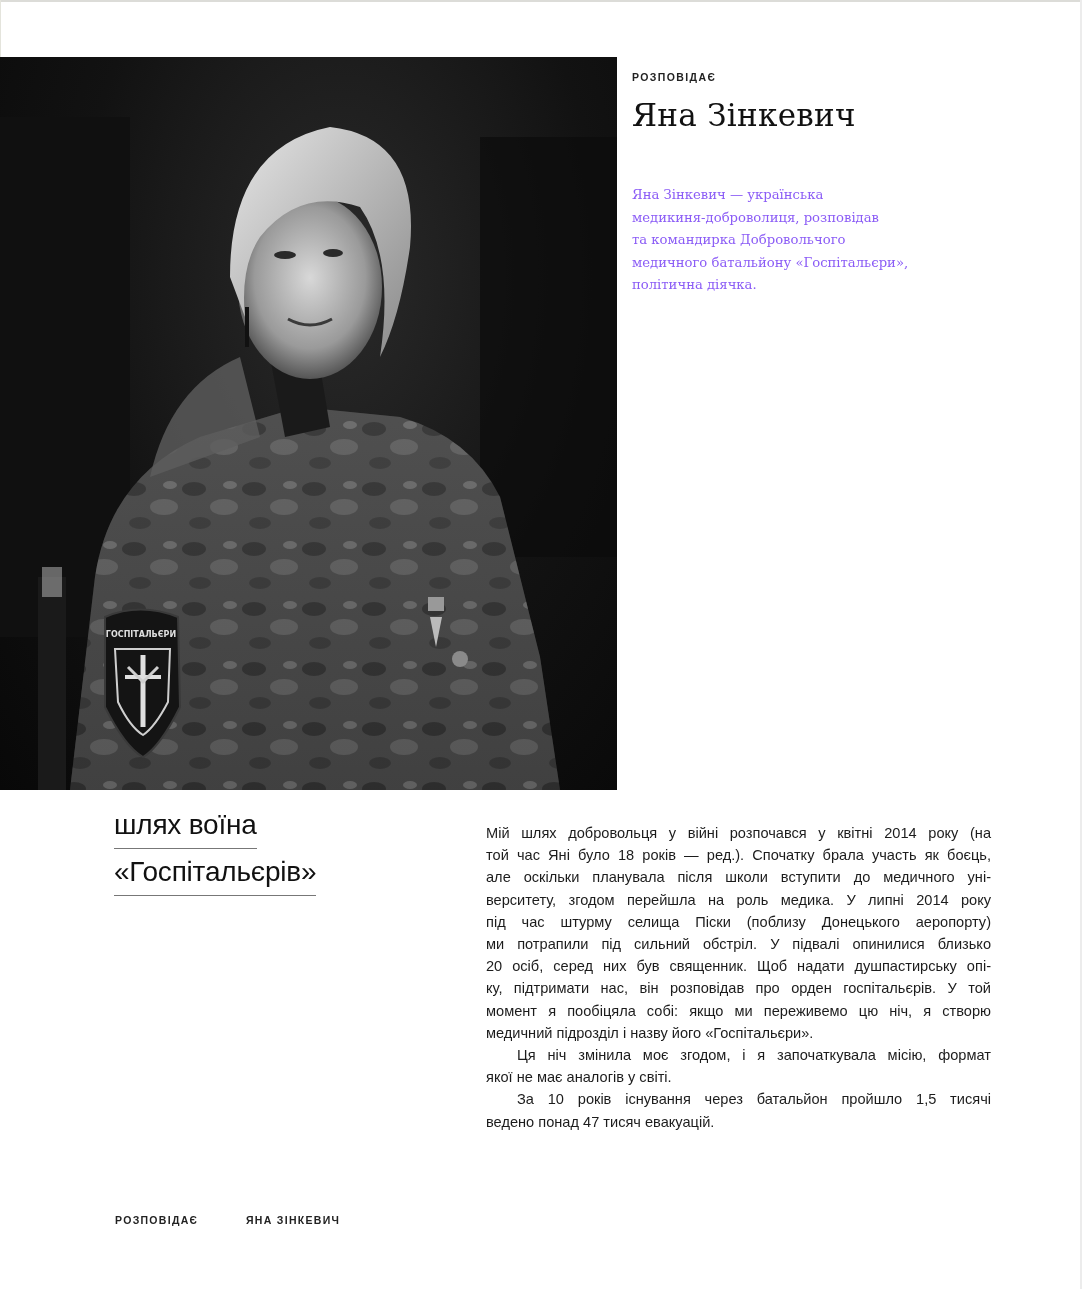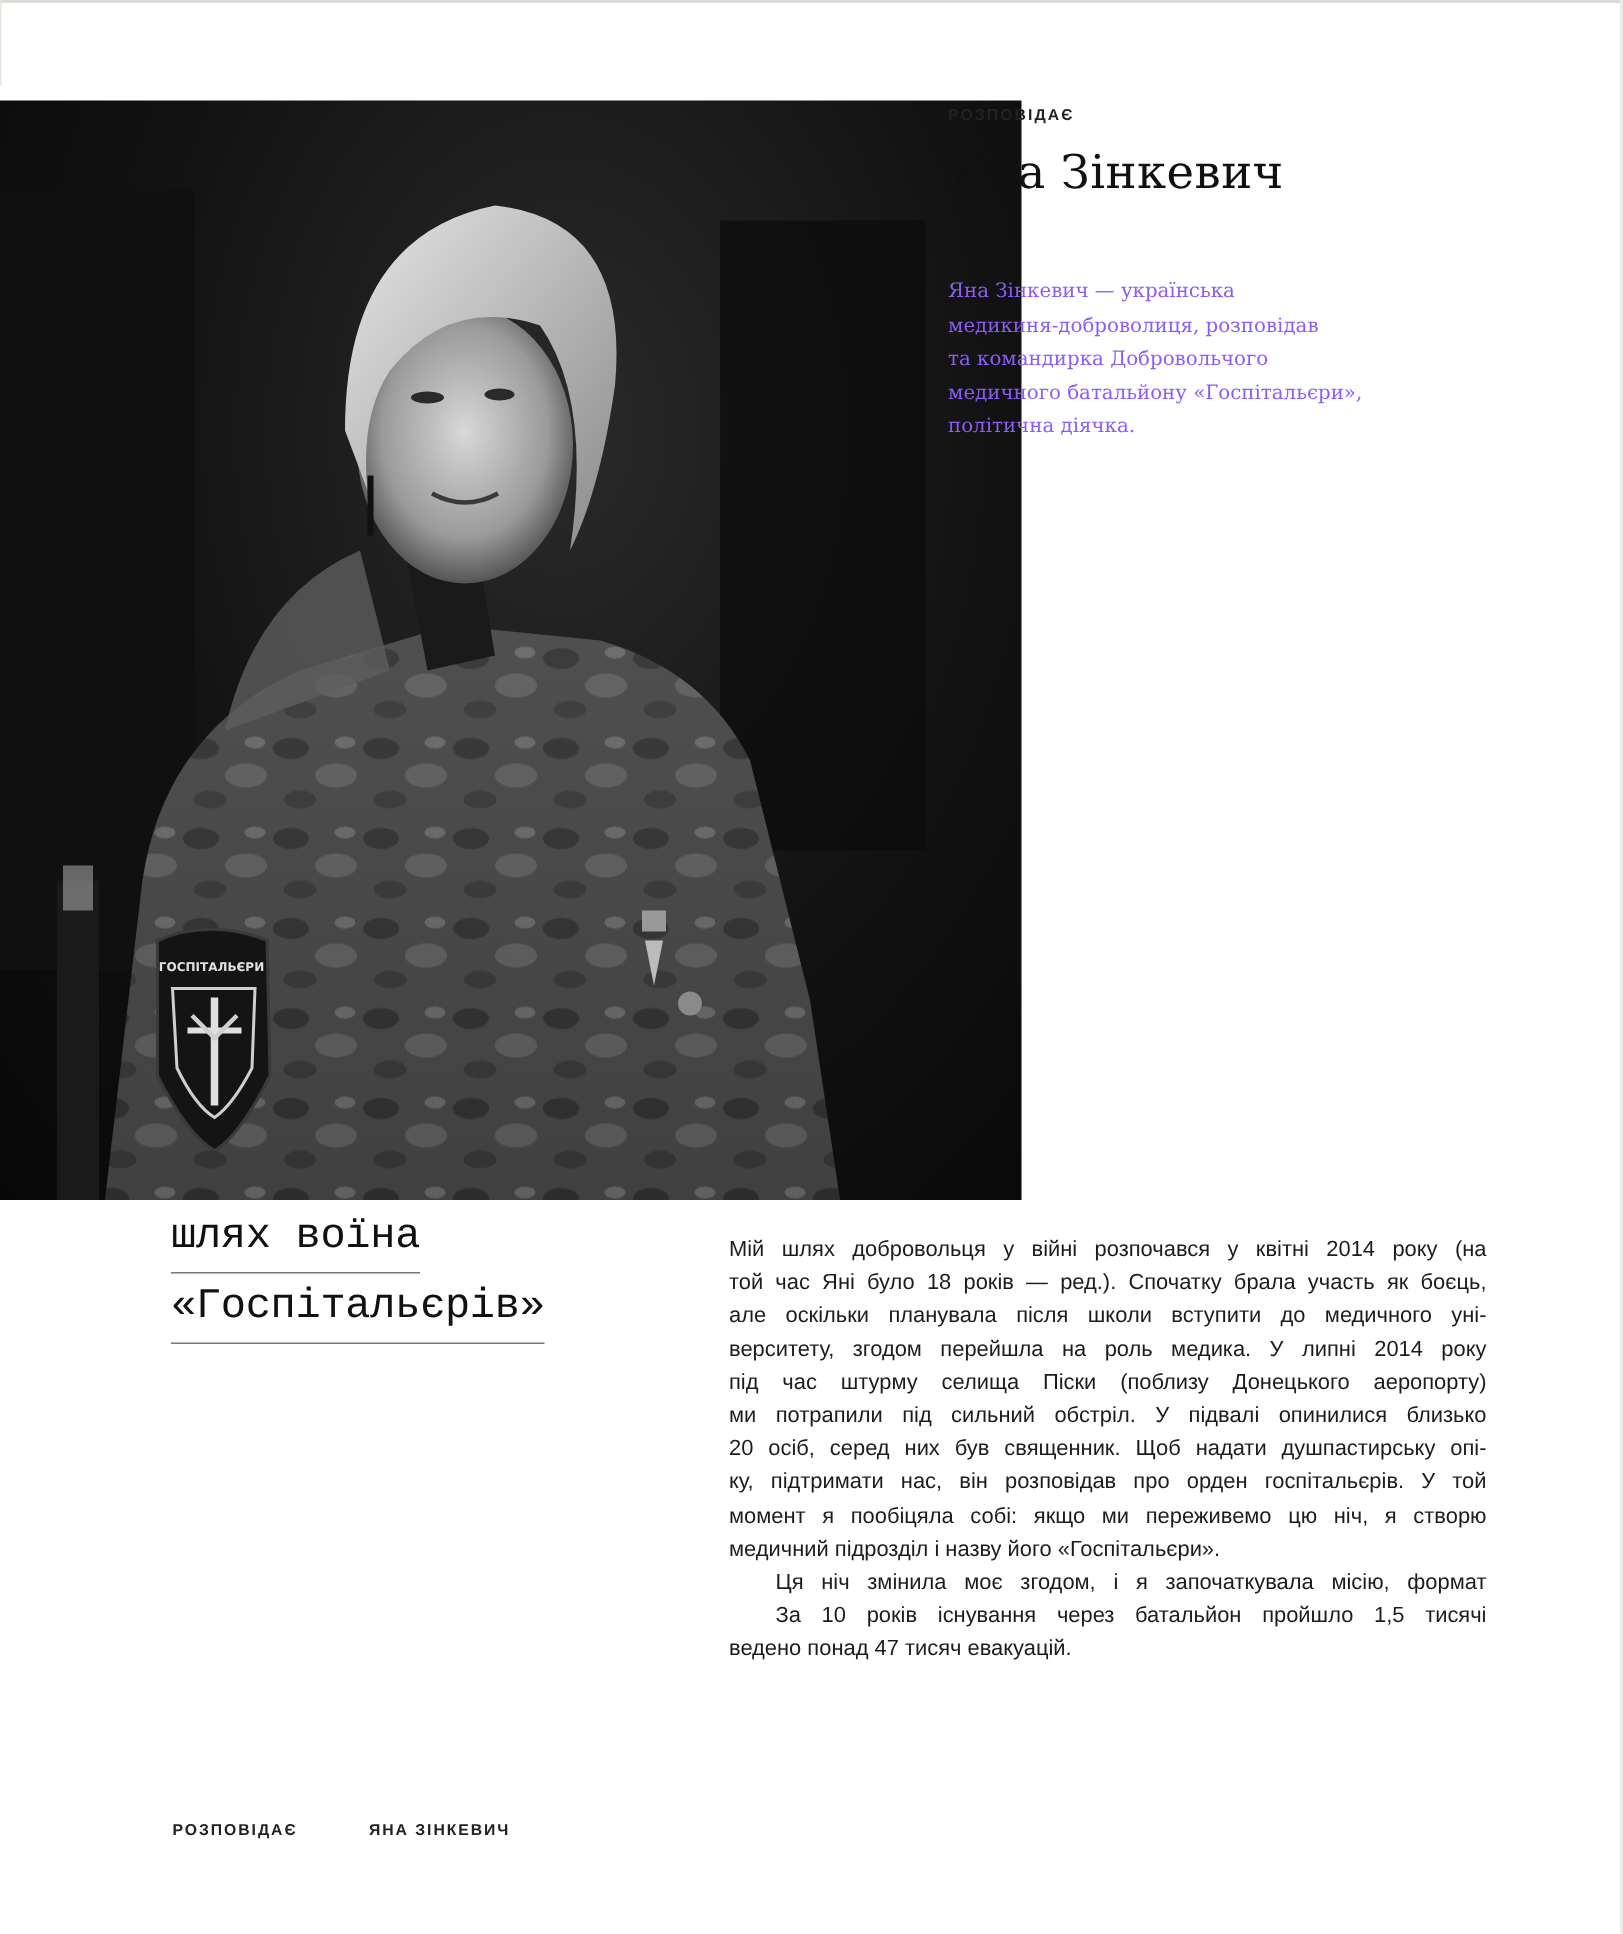--- a/index.html
+++ b/index.html
@@ -6,41 +6,41 @@
   body {
     width: 1082px; height: 1289px; background: #ffffff; position: relative; overflow: hidden;
     font-family: "Liberation Sans", sans-serif; color: #1a1a1a;
   }
   .top-edge { position: absolute; left: 0; top: 0; width: 1082px; height: 2px; background: #dcdcd8; }
   .left-edge { position: absolute; left: 0; top: 0; width: 1px; height: 57px; background: #e4e4dc; }
   .right-edge { position: absolute; right: 0; top: 0; width: 2px; height: 1289px; background: #ececec; }
 
   
   .photo {
-    position: absolute; left: 0; top: 67px; width: 681px; height: 733px; overflow: hidden;
+    position: absolute; left: 0; top: 57px; width: 617px; height: 733px; overflow: hidden;
     background: radial-gradient(ellipse at 55% 30%, #2a2a2a 0%, #121212 55%, #080808 100%);
   }
   .photo svg { position: absolute; left: 0; top: 0; }
 
   
   .kicker { position: absolute; font-size: 10.5px; letter-spacing: 1.4px; font-weight: bold; color: #222; text-transform: uppercase; }
   .author-name {
     position: absolute; left: 632px; top: 97px; font-family: "DejaVu Serif", serif;
     font-size: 31px; font-weight: normal; color: #111; letter-spacing: 0.3px; white-space: nowrap;
   }
   .bio {
     position: absolute; left: 632px; top: 184px; width: 340px; font-family: "DejaVu Serif", serif;
     font-size: 13.2px; line-height: 22.5px; color: #8b5cf6;
   }
   .bio span { display: block; white-space: nowrap; }
 
   
   .heading { position: absolute; left: 114px; top: 808px; }
   .heading-line {
-    font-family: Liberation Mono, monospace; font-size: 28px; line-height: 34px; color: #111;
+    font-family: Liberation Sans, sans-serif; font-size: 28px; line-height: 34px; color: #111;
     border-bottom: 1px solid #777; padding-bottom: 6px; margin-bottom: 6px; display: table; white-space: nowrap;
     letter-spacing: -0.2px;
   }
 
   
   .body-text {
     position: absolute; left: 486px; top: 822px; width: 505px;
     font-family: "Liberation Sans", sans-serif; font-size: 14.6px; line-height: 22.2px; color: #1c1c1c;
   }
   .body-text .ln { display: block; white-space: nowrap; }
@@ -141,20 +141,21 @@
   <span class="ln justify">той час Яні було 18 років — ред.). Спочатку брала участь як боєць,</span>
   <span class="ln justify">але оскільки планувала після школи вступити до медичного уні-</span>
   <span class="ln justify">верситету, згодом перейшла на роль медика. У липні 2014 року</span>
   <span class="ln justify">під час штурму селища Піски (поблизу Донецького аеропорту)</span>
   <span class="ln justify">ми потрапили під сильний обстріл. У підвалі опинилися близько</span>
   <span class="ln justify">20 осіб, серед них був священник. Щоб надати душпастирську опі-</span>
   <span class="ln justify">ку, підтримати нас, він розповідав про орден госпітальєрів. У той</span>
   <span class="ln justify">момент я пообіцяла собі: якщо ми переживемо цю ніч, я створю</span>
   <span class="ln">медичний підрозділ і назву його «Госпітальєри».</span>
   <span class="ln justify indent">Ця ніч змінила моє згодом, і я започаткувала місію, формат</span>
+  <span class="ln">якої не має аналогів у світі.</span>
   <span class="ln justify indent">За 10 років існування через батальйон пройшло 1,5 тисячі</span>
   <span class="ln">ведено понад 47 тисяч евакуацій.</span>
 </div>
 
 <div class="footer">
   <span class="f1">РОЗПОВІДАЄ</span>
   <span>ЯНА ЗІНКЕВИЧ</span>
 </div>
 
 </body></html>

